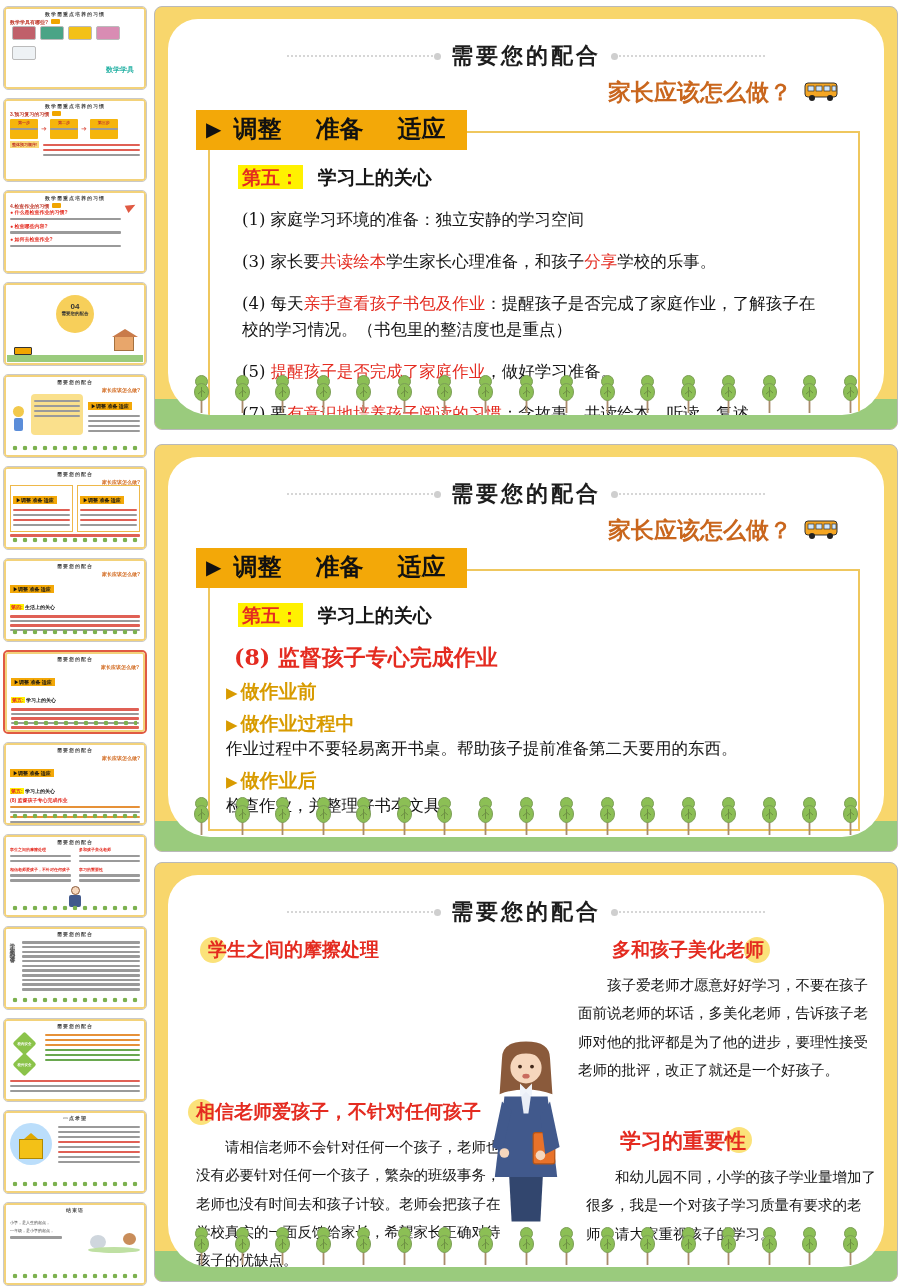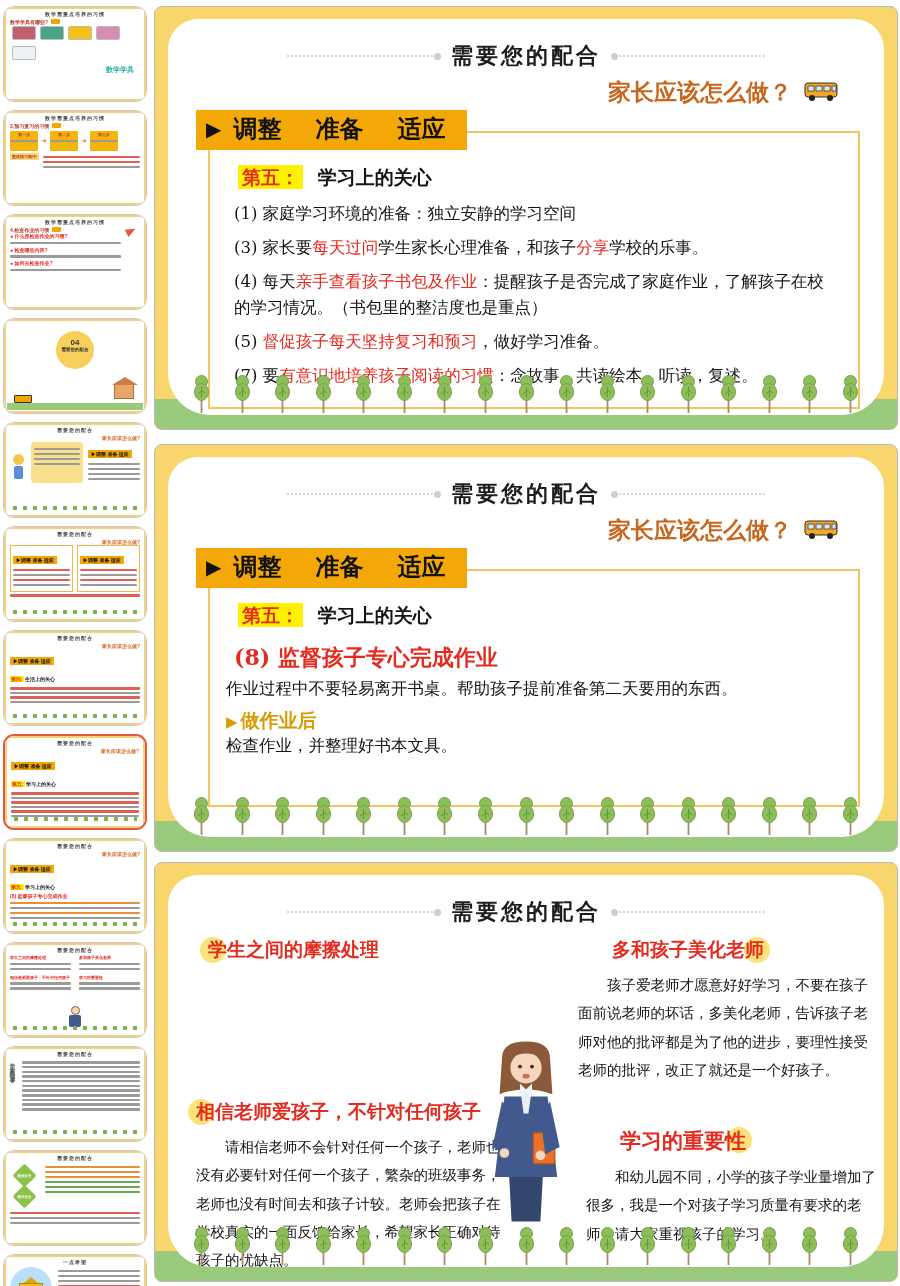--- a/index.html
+++ b/index.html
@@ -38,21 +38,21 @@
     font-family: "DejaVu Serif", serif; font-weight: bold; font-size: 24px; color: #111; gap: 34px; }
   .banner .arrow { margin-right: -22px; font-size: 20px; }
 
   .content-box { position: relative; z-index: 2; margin: -19px 24px 0 40px;
     border: 2px solid #EFC75E; padding: 30px 14px 10px 16px; background: transparent; }
   .section-line { font-family: "DejaVu Serif", serif; font-size: 19px; font-weight: bold;
     color: #151515; margin: 2px 0 10px 12px; }
   .hl-label { background: #FFF100; color: #E42B20; padding: 1px 4px; margin-right: 8px; }
 
   .list { font-family: "DejaVu Serif", serif; font-size: 16.5px; line-height: 1.58; color: #141414; }
-  .list .row { margin: 8px; }
+  .list .row { margin: 16px; }
   .seg-r { color: #E42B20; }
 
   .h8 { font-family: "DejaVu Serif", serif; font-size: 22px; font-weight: bold; color: #E42B20;
     margin: 14px 0 4px 8px; }
   .grp-label { font-family: "DejaVu Serif", serif; font-size: 19px; font-weight: bold; color: #D89B00;
     margin-top: 6px; }
   .grp-label .arrow { font-size: 15px; margin-right: 3px; }
   .grp-text { font-family: "DejaVu Serif", serif; font-size: 16.5px; color: #141414; line-height: 1.5; }
 
   .trees { position: absolute; left: 26px; right: 26px; bottom: 2px; display: flex;
@@ -74,22 +74,22 @@
     border-radius: 50%; background: #FBE27A; z-index: -1; top: 0; }
   .q-heading.c-left::before  { left: -8px; }
   .q-heading.c-right::before { right: -6px; }
   .q-text { font-family: "DejaVu Serif", serif; font-size: 14.5px; line-height: 1.95;
     color: #141414; text-indent: 2em; }
   .teacher { position: absolute; left: 50%; transform: translateX(-50%); bottom: 14px; z-index: 3; }
 
   .bus-icon { display: inline-block; }
 
   
-  .thumb { position: relative; width: 144px; height: 96px; background: #fff;
-    border: 1px solid #c9c9c9; border-radius: 11px; overflow: hidden; padding: 4px 6px;
+  .thumb { position: relative; width: 144px; height: 84px; background: #fff;
+    border: 1px solid #c9c9c9; border-radius: 5px; overflow: hidden; padding: 4px 6px;
     flex: 0 0 auto; cursor: pointer; }
   .thumb.sel { border: 2px solid #E05A43; }
   .t-frame { position: absolute; inset: 0; border: 2px solid #F3D27A; border-radius: 3px;
     pointer-events: none; }
   .t-head { font-size: 5px; color: #4a4a4a; font-weight: bold; text-align: center;
     letter-spacing: 1px; margin-bottom: 2px; }
   .t-sub { font-size: 5px; color: #D2691E; font-weight: bold; }
   .t-sub.red { color: #c0392b; }
   .t-bus { display: inline-block; width: 9px; height: 5px; background: #F0A500;
     border-radius: 1px; margin-left: 3px; }
@@ -376,23 +376,23 @@
           <span>准备</span>
           <span>适应</span>
         </div>
         <div class="content-box" style="min-height:252px;">
           <div class="section-line">
             <span class="hl-label">第五：</span>
             <span>学习上的关心</span>
           </div>
           <div class="list" id="list1">
               <div class="row"><span>(1) 家庭学习环境的准备：独立安静的学习空间</span></div>
-              <div class="row"><span>(3) 家长要</span><span class="seg-r">每天过问</span><span>学生家长心理准备，和孩子</span><span class="seg-r">分享</span><span>学校的乐事。</span></div>
+              <div class="row"><span>(3) 家长要</span><span class="seg-r">共读绘本</span><span>学生家长心理准备，和孩子</span><span class="seg-r">分享</span><span>学校的乐事。</span></div>
               <div class="row"><span>(4) 每天</span><span class="seg-r">亲手查看孩子书包及作业</span><span>：提醒孩子是否完成了家庭作业，了解孩子在校的学习情况。（书包里的整洁度也是重点）</span></div>
-              <div class="row"><span>(5) </span><span class="seg-r">督促孩子每天坚持复习和预习</span><span>，做好学习准备。</span></div>
+              <div class="row"><span>(5) </span><span class="seg-r">提醒孩子是否完成了家庭作业</span><span>，做好学习准备。</span></div>
               <div class="row"><span>(7) 要</span><span class="seg-r">有意识地培养孩子阅读的习惯</span><span>：念故事，共读绘本，听读，复述。</span></div>
             </div>
         </div>
         <div class="trees" id="trees1">
             <div class="tree"><svg width="15" height="40" viewBox="0 0 15 40">
                 <line x1="7.5" y1="22" x2="7.5" y2="40" stroke="#A98B6B" stroke-width="1.8"></line>
                 <circle cx="7.5" cy="8.5" r="6" fill="#8CBF55" stroke="#7B9E55" stroke-width="1"></circle>
                 <ellipse cx="7.5" cy="19" rx="7" ry="8.5" fill="#8CBF55" stroke="#7B9E55" stroke-width="1"></ellipse>
                 <path d="M7.5,14 L7.5,24 M7.5,18 L4,21 M7.5,17 L11,20" stroke="#6d8f43" stroke-width="1" fill="none"></path>
               </svg></div>
@@ -524,20 +524,22 @@
           <span>准备</span>
           <span>适应</span>
         </div>
         <div class="content-box" style="min-height:238px;">
           <div class="section-line">
             <span class="hl-label">第五：</span>
             <span>学习上的关心</span>
           </div>
           <div class="h8">(8) 监督孩子专心完成作业</div>
           <div id="groups2">
+              <div class="grp-label"><span class="arrow">▶</span><span>做作业前</span></div>
+              <div class="grp-label"><span class="arrow">▶</span><span>做作业过程中</span></div>
               <div class="grp-text">作业过程中不要轻易离开书桌。帮助孩子提前准备第二天要用的东西。</div>
               <div class="grp-label"><span class="arrow">▶</span><span>做作业后</span></div>
               <div class="grp-text">检查作业，并整理好书本文具。</div>
             </div>
         </div>
         <div class="trees" id="trees2">
             <div class="tree"><svg width="15" height="40" viewBox="0 0 15 40">
                 <line x1="7.5" y1="22" x2="7.5" y2="40" stroke="#A98B6B" stroke-width="1.8"></line>
                 <circle cx="7.5" cy="8.5" r="6" fill="#8CBF55" stroke="#7B9E55" stroke-width="1"></circle>
                 <ellipse cx="7.5" cy="19" rx="7" ry="8.5" fill="#8CBF55" stroke="#7B9E55" stroke-width="1"></ellipse>

